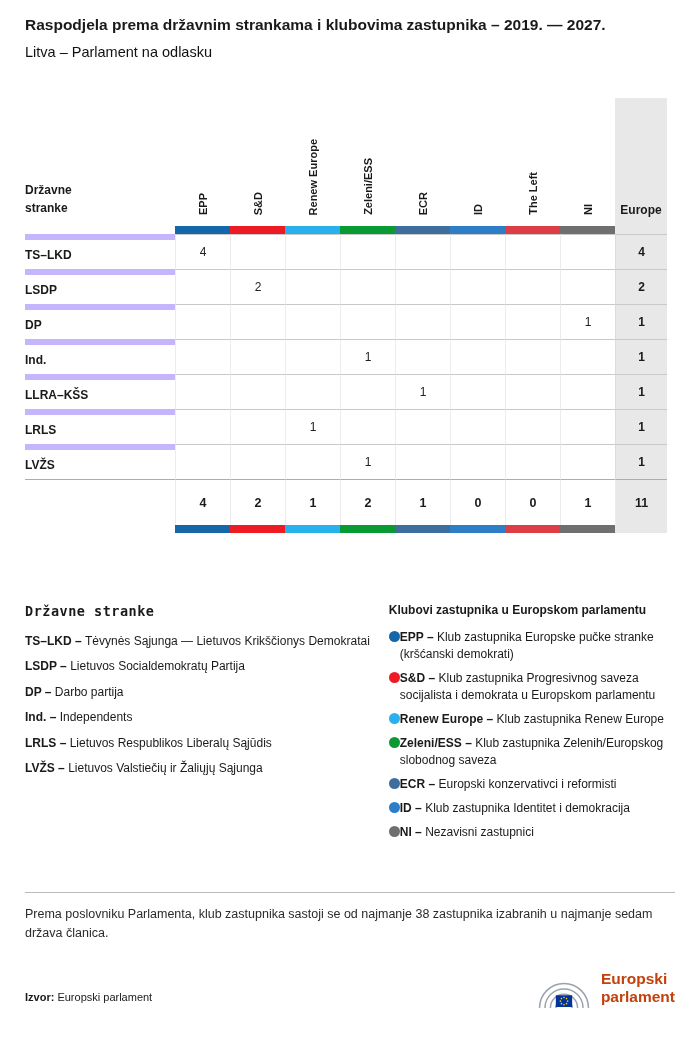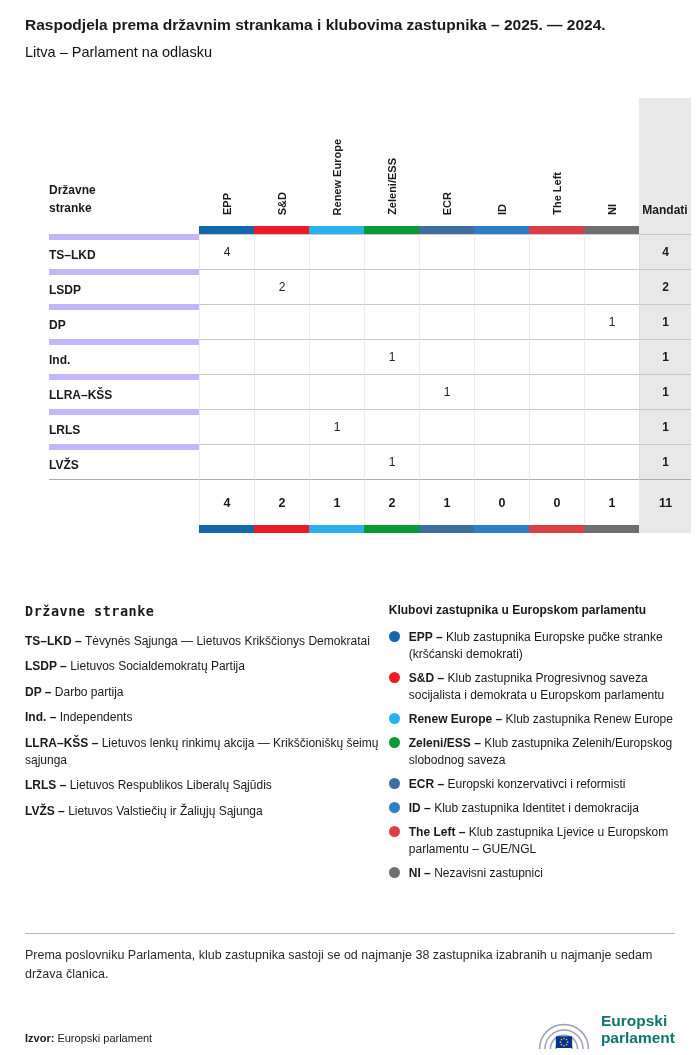--- a/index.html
+++ b/index.html
@@ -7,21 +7,21 @@
   body {
     width: 700px; min-height: 1055px; background: #ffffff;
     font-family: "Liberation Sans", "DejaVu Sans", sans-serif;
     color: #1a1a1a;
   }
   .page { padding: 16px 25px 20px 25px; }
 
   h1 { font-size: 15.5px; margin: 0 0 10px 0; font-weight: bold; }
   h2 { font-size: 14.5px; margin: 0; font-weight: normal; color: #111; }
 
-  .table-wrap { margin-top: 38px; margin-left: 24px; }
+  .table-wrap { margin-top: 38px; }
   .grid {
     display: grid;
     grid-template-columns: 150px repeat(8, 55px) 52px;
     grid-template-rows: 128px 8px repeat(7, 35px) 46px 8px;
     width: 642px;
   }
   .cell { font-size: 12px; }
   .corner {
     display: flex; flex-direction: column; justify-content: flex-end;
     padding-bottom: 9px; font-weight: bold; line-height: 1.5;
@@ -58,38 +58,38 @@
   .legend { display: flex; gap: 8px; margin-top: 70px; }
   .legend-left { width: 358px; }
   .legend-right { width: 288px; }
   .lp-header {
     font-family: "DejaVu Sans Mono", "Liberation Mono", monospace;
     font-weight: bold; font-size: 13.5px; margin-bottom: 14px; letter-spacing: 0.5px;
   }
   .lg-header { font-weight: bold; font-size: 12px; margin-bottom: 12px; }
   .lp-item { font-size: 12px; line-height: 1.45; margin-bottom: 8px; }
   .b { font-weight: bold; }
-  .lg-item { display: flex; gap: 9px; font-size: 12px; line-height: 1.42; margin-bottom: 7px; }
+  .lg-item { display: flex; font-size: 12px; line-height: 1.42; margin-bottom: 7px; }
   .dot { width: 11px; height: 11px; border-radius: 50%; flex: 0 0 11px; margin-top: 2px; }
   .lg-text { flex: 1; }
 
   .footnote {
     margin-top: 44px; border-top: 1px solid #b9b9b9; padding-top: 12px;
     font-size: 12.5px; line-height: 1.5; color: #2b2b2b;
   }
   .bottom { display: flex; justify-content: space-between; align-items: flex-end; margin-top: 22px; }
   .source { font-size: 11px; padding-bottom: 8px; }
   .logo { display: flex; align-items: center; gap: 8px; }
-  .logo-text { font-weight: bold; font-size: 15.5px; line-height: 1.12; color: #0f766e; }
+  .logo-text { font-weight: bold; font-size: 15.5px; line-height: 1.12; color: #c2410c; }
 </style>
 </head>
 <body>
 
 <div class="page">
-  <h1>Raspodjela prema državnim strankama i klubovima zastupnika – 2025. — 2024.</h1>
+  <h1>Raspodjela prema državnim strankama i klubovima zastupnika – 2019. — 2027.</h1>
   <h2>Litva – Parlament na odlasku</h2>
 
   <div class="table-wrap">
     <div class="grid">
         <div class="cell corner">
           <div class="">Državne</div>
           <div class="">stranke</div>
         </div>
         <div class="cell colhead">
           <span class="rot">EPP</span>
@@ -108,21 +108,21 @@
         </div>
         <div class="cell colhead">
           <span class="rot">ID</span>
         </div>
         <div class="cell colhead">
           <span class="rot">The Left</span>
         </div>
         <div class="cell colhead">
           <span class="rot">NI</span>
         </div>
-        <div class="cell mandati mhead">Mandati</div>
+        <div class="cell mandati mhead">Europe</div>
         <div class="cell"></div>
         <div class="cell bar" style="background: rgb(20, 103, 168);"></div>
         <div class="cell bar" style="background: rgb(237, 27, 36);"></div>
         <div class="cell bar" style="background: rgb(41, 177, 237);"></div>
         <div class="cell bar" style="background: rgb(10, 154, 51);"></div>
         <div class="cell bar" style="background: rgb(61, 110, 158);"></div>
         <div class="cell bar" style="background: rgb(45, 126, 198);"></div>
         <div class="cell bar" style="background: rgb(221, 61, 69);"></div>
         <div class="cell bar" style="background: rgb(111, 111, 111);"></div>
         <div class="cell mandati"></div>
@@ -220,21 +220,20 @@
   </div>
 
   <div class="legend">
     <div class="legend-left">
       <div class="lp-header">Državne stranke</div>
       <div>
           <div class="lp-item"><span class="b">TS–LKD – </span>Tėvynės Sąjunga — Lietuvos Krikščionys Demokratai</div>
           <div class="lp-item"><span class="b">LSDP – </span>Lietuvos Socialdemokratų Partija</div>
           <div class="lp-item"><span class="b">DP – </span>Darbo partija</div>
           <div class="lp-item"><span class="b">Ind. – </span>Independents</div>
-          <div class="lp-item"><span class="b">LLRA–KŠS – </span>Lietuvos lenkų rinkimų akcija — Krikščioniškų šeimų sąjunga</div>
           <div class="lp-item"><span class="b">LRLS – </span>Lietuvos Respublikos Liberalų Sąjūdis</div>
           <div class="lp-item"><span class="b">LVŽS – </span>Lietuvos Valstiečių ir Žaliųjų Sąjunga</div>
         </div>
     </div>
     <div class="legend-right">
       <div class="lg-header">Klubovi zastupnika u Europskom parlamentu</div>
       <div>
           <div class="lg-item">
             <span class="dot" style="background: rgb(20, 103, 168);"></span>
             <div class="lg-text"><span class="b">EPP – </span>Klub zastupnika Europske pučke stranke (kršćanski demokrati)</div>
@@ -251,24 +250,20 @@
             <span class="dot" style="background: rgb(10, 154, 51);"></span>
             <div class="lg-text"><span class="b">Zeleni/ESS – </span>Klub zastupnika Zelenih/Europskog slobodnog saveza</div>
           </div>
           <div class="lg-item">
             <span class="dot" style="background: rgb(61, 110, 158);"></span>
             <div class="lg-text"><span class="b">ECR – </span>Europski konzervativci i reformisti</div>
           </div>
           <div class="lg-item">
             <span class="dot" style="background: rgb(45, 126, 198);"></span>
             <div class="lg-text"><span class="b">ID – </span>Klub zastupnika Identitet i demokracija</div>
-          </div>
-          <div class="lg-item">
-            <span class="dot" style="background: rgb(221, 61, 69);"></span>
-            <div class="lg-text"><span class="b">The Left – </span>Klub zastupnika Ljevice u Europskom parlamentu – GUE/NGL</div>
           </div>
           <div class="lg-item">
             <span class="dot" style="background: rgb(111, 111, 111);"></span>
             <div class="lg-text"><span class="b">NI – </span>Nezavisni zastupnici</div>
           </div>
         </div>
     </div>
   </div>
 
   <div class="footnote">Prema poslovniku Parlamenta, klub zastupnika sastoji se od najmanje 38 zastupnika izabranih u najmanje sedam država članica.</div>

